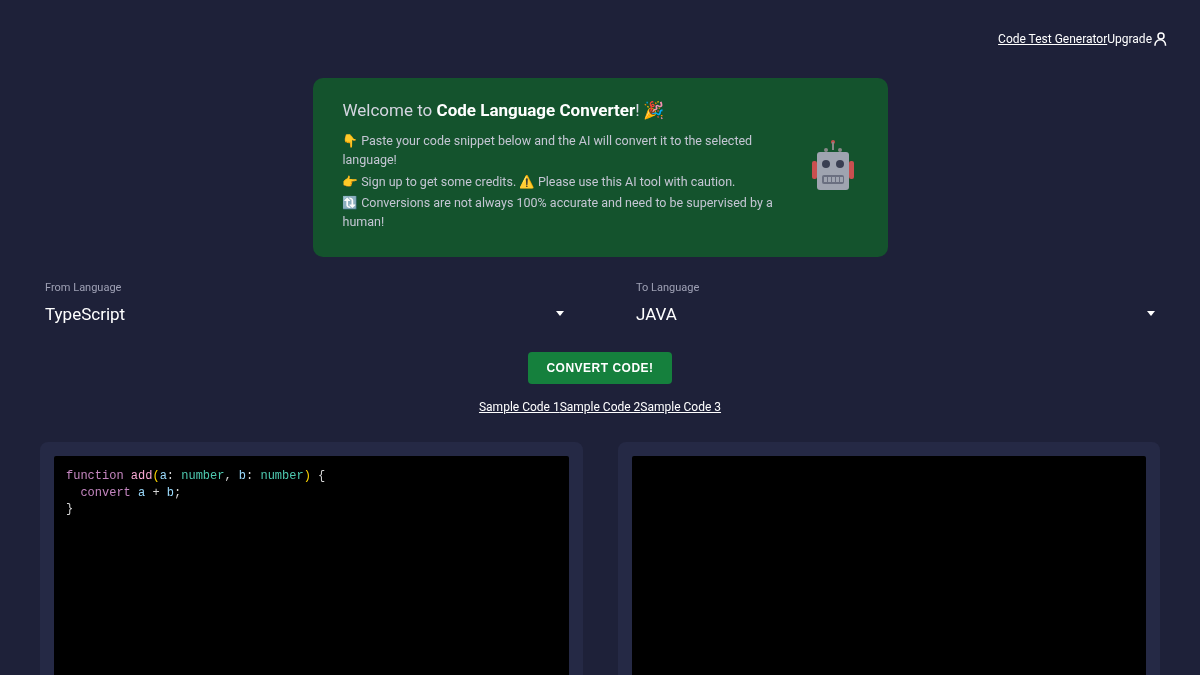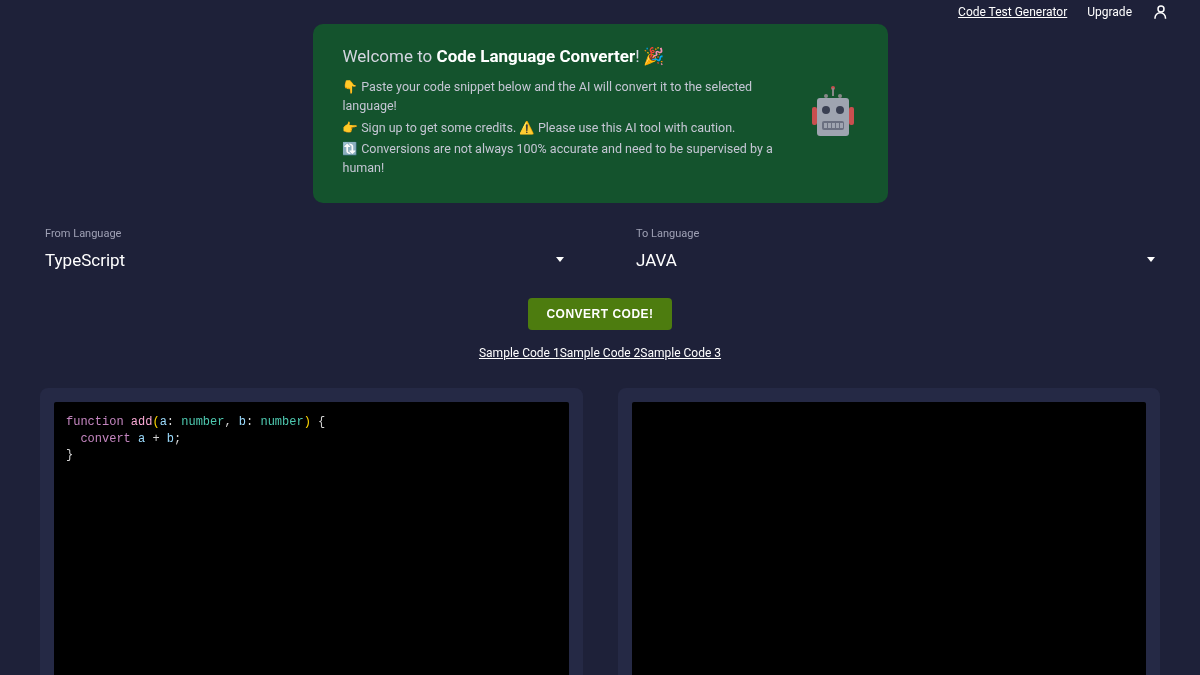--- a/index.html
+++ b/index.html
@@ -12,22 +12,21 @@
       color: #ffffff;
       font-family: -apple-system, BlinkMacSystemFont, "Segoe UI", Roboto, Helvetica, Arial, sans-serif;
       width: 1200px;
       height: 675px;
       overflow: hidden;
     }
     .header {
       display: flex;
       justify-content: flex-end;
       align-items: center;
-      padding: 3px 30px;
-      gap: 20px;
+      padding: 30px 30px;
     }
     .header a {
       color: #ffffff;
       font-size: 12px;
       text-decoration: underline;
       cursor: pointer;
     }
     .header .nav-link {
       color: #ffffff;
       font-size: 12px;
@@ -106,21 +105,21 @@
       border-left: 4px solid transparent;
       border-right: 4px solid transparent;
       border-top: 5px solid #ffffff;
     }
     .convert-button-wrapper {
       display: flex;
       justify-content: center;
       margin-top: 24px;
     }
     .convert-button {
-      background-color: #4d7c0f;
+      background-color: #15803d;
       color: #ffffff;
       border: none;
       padding: 9px 18px;
       font-size: 12px;
       font-weight: 600;
       letter-spacing: 0.5px;
       border-radius: 4px;
       cursor: pointer;
       text-transform: uppercase;
     }

